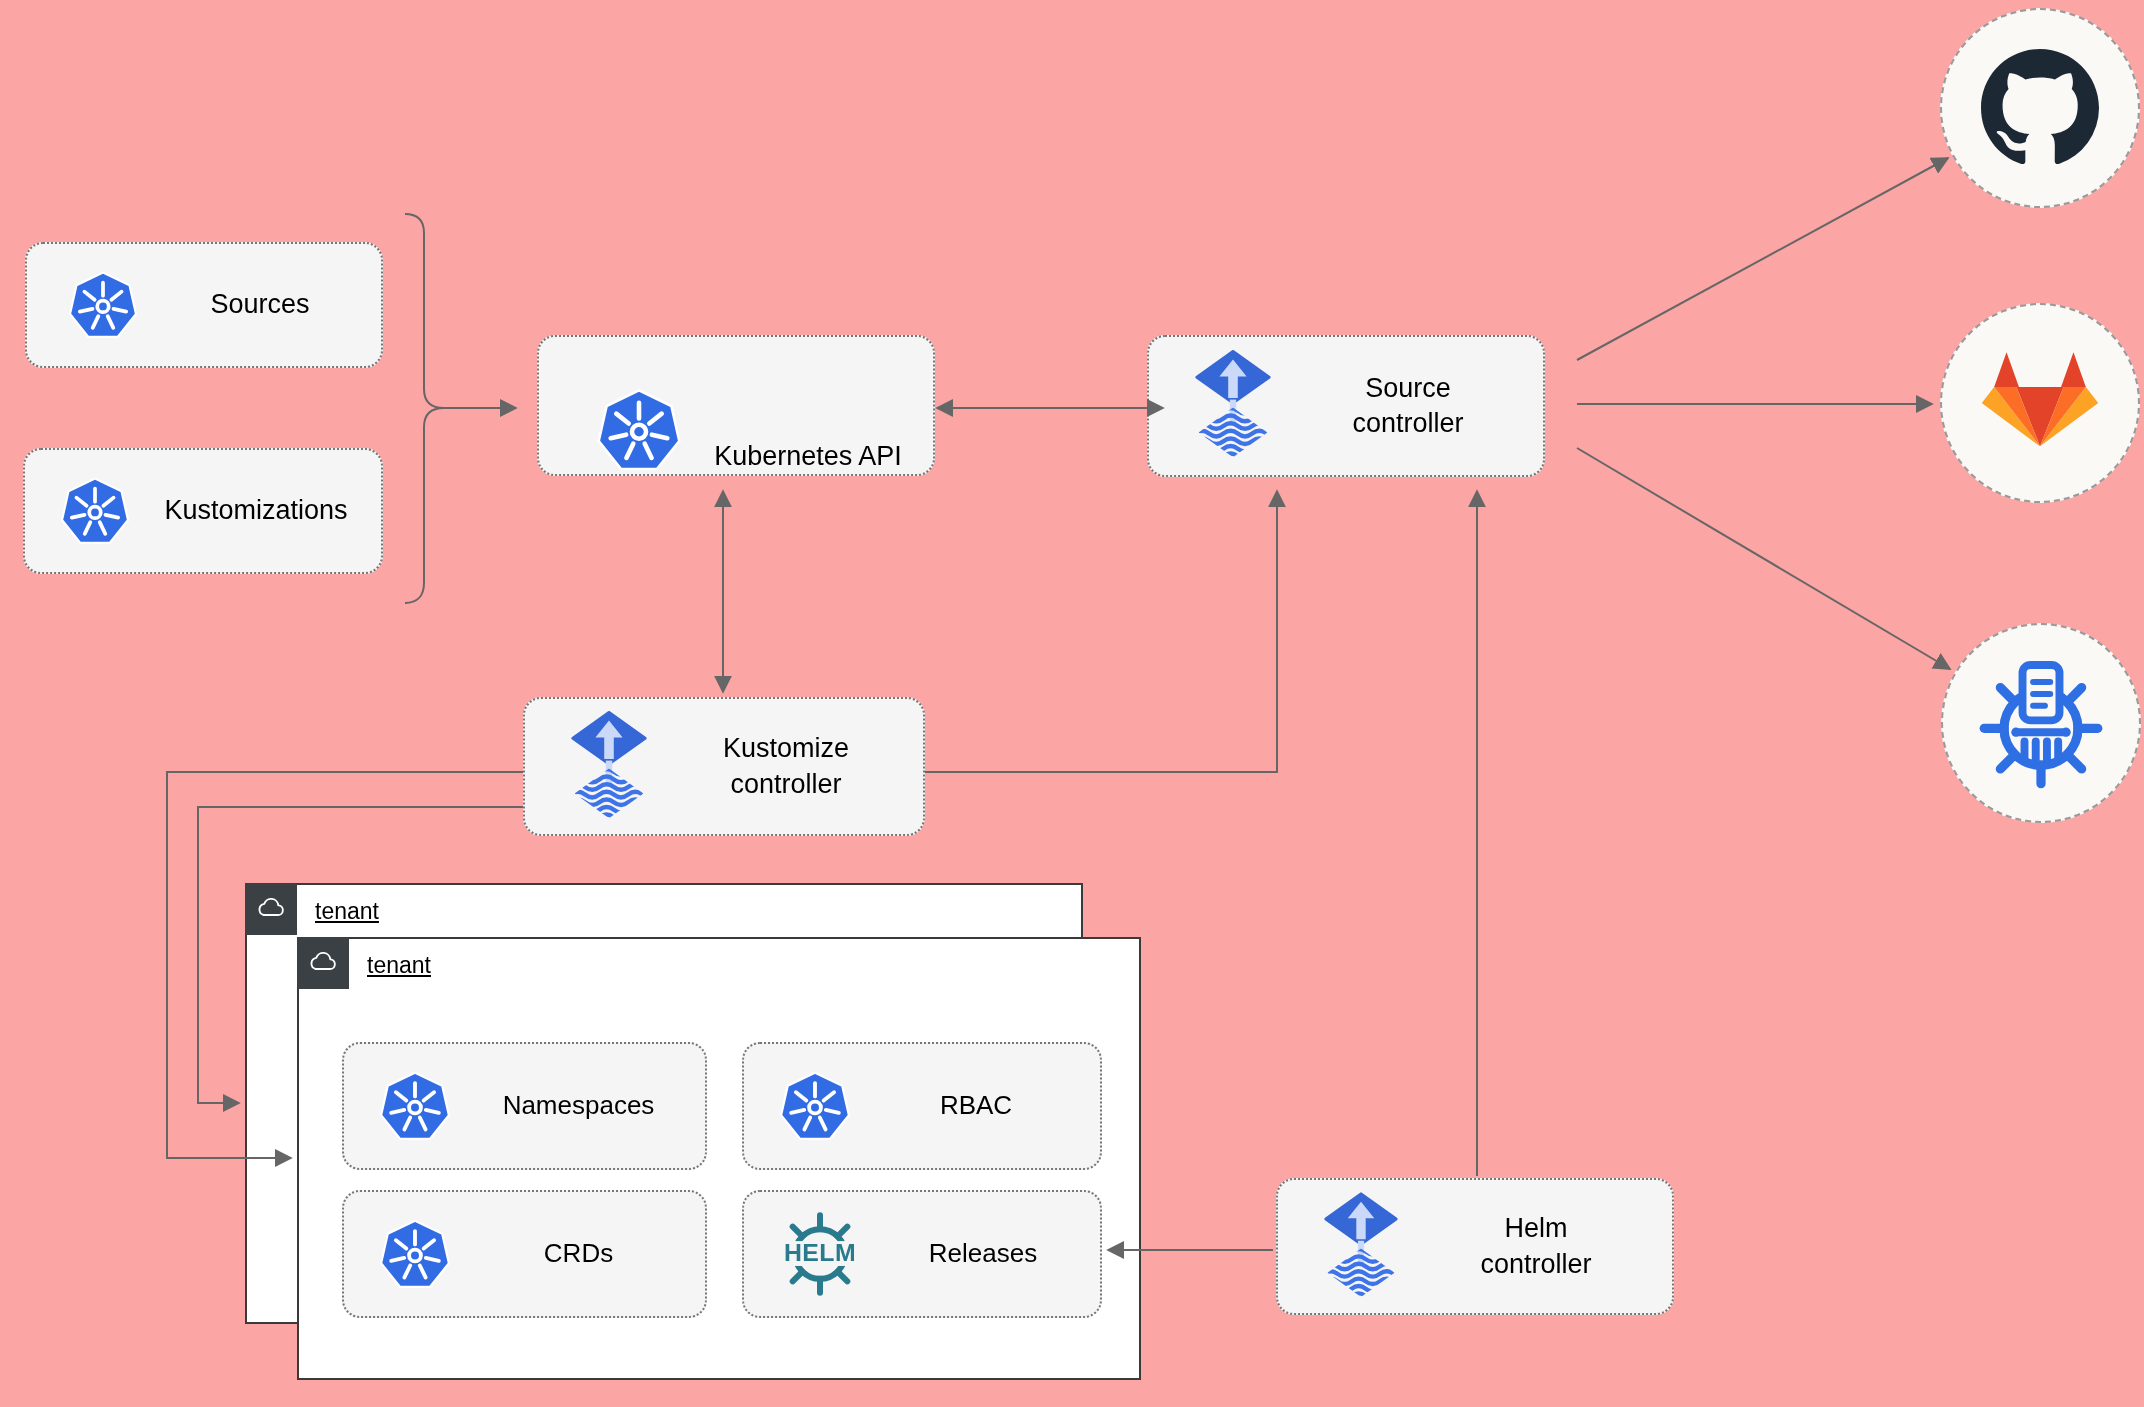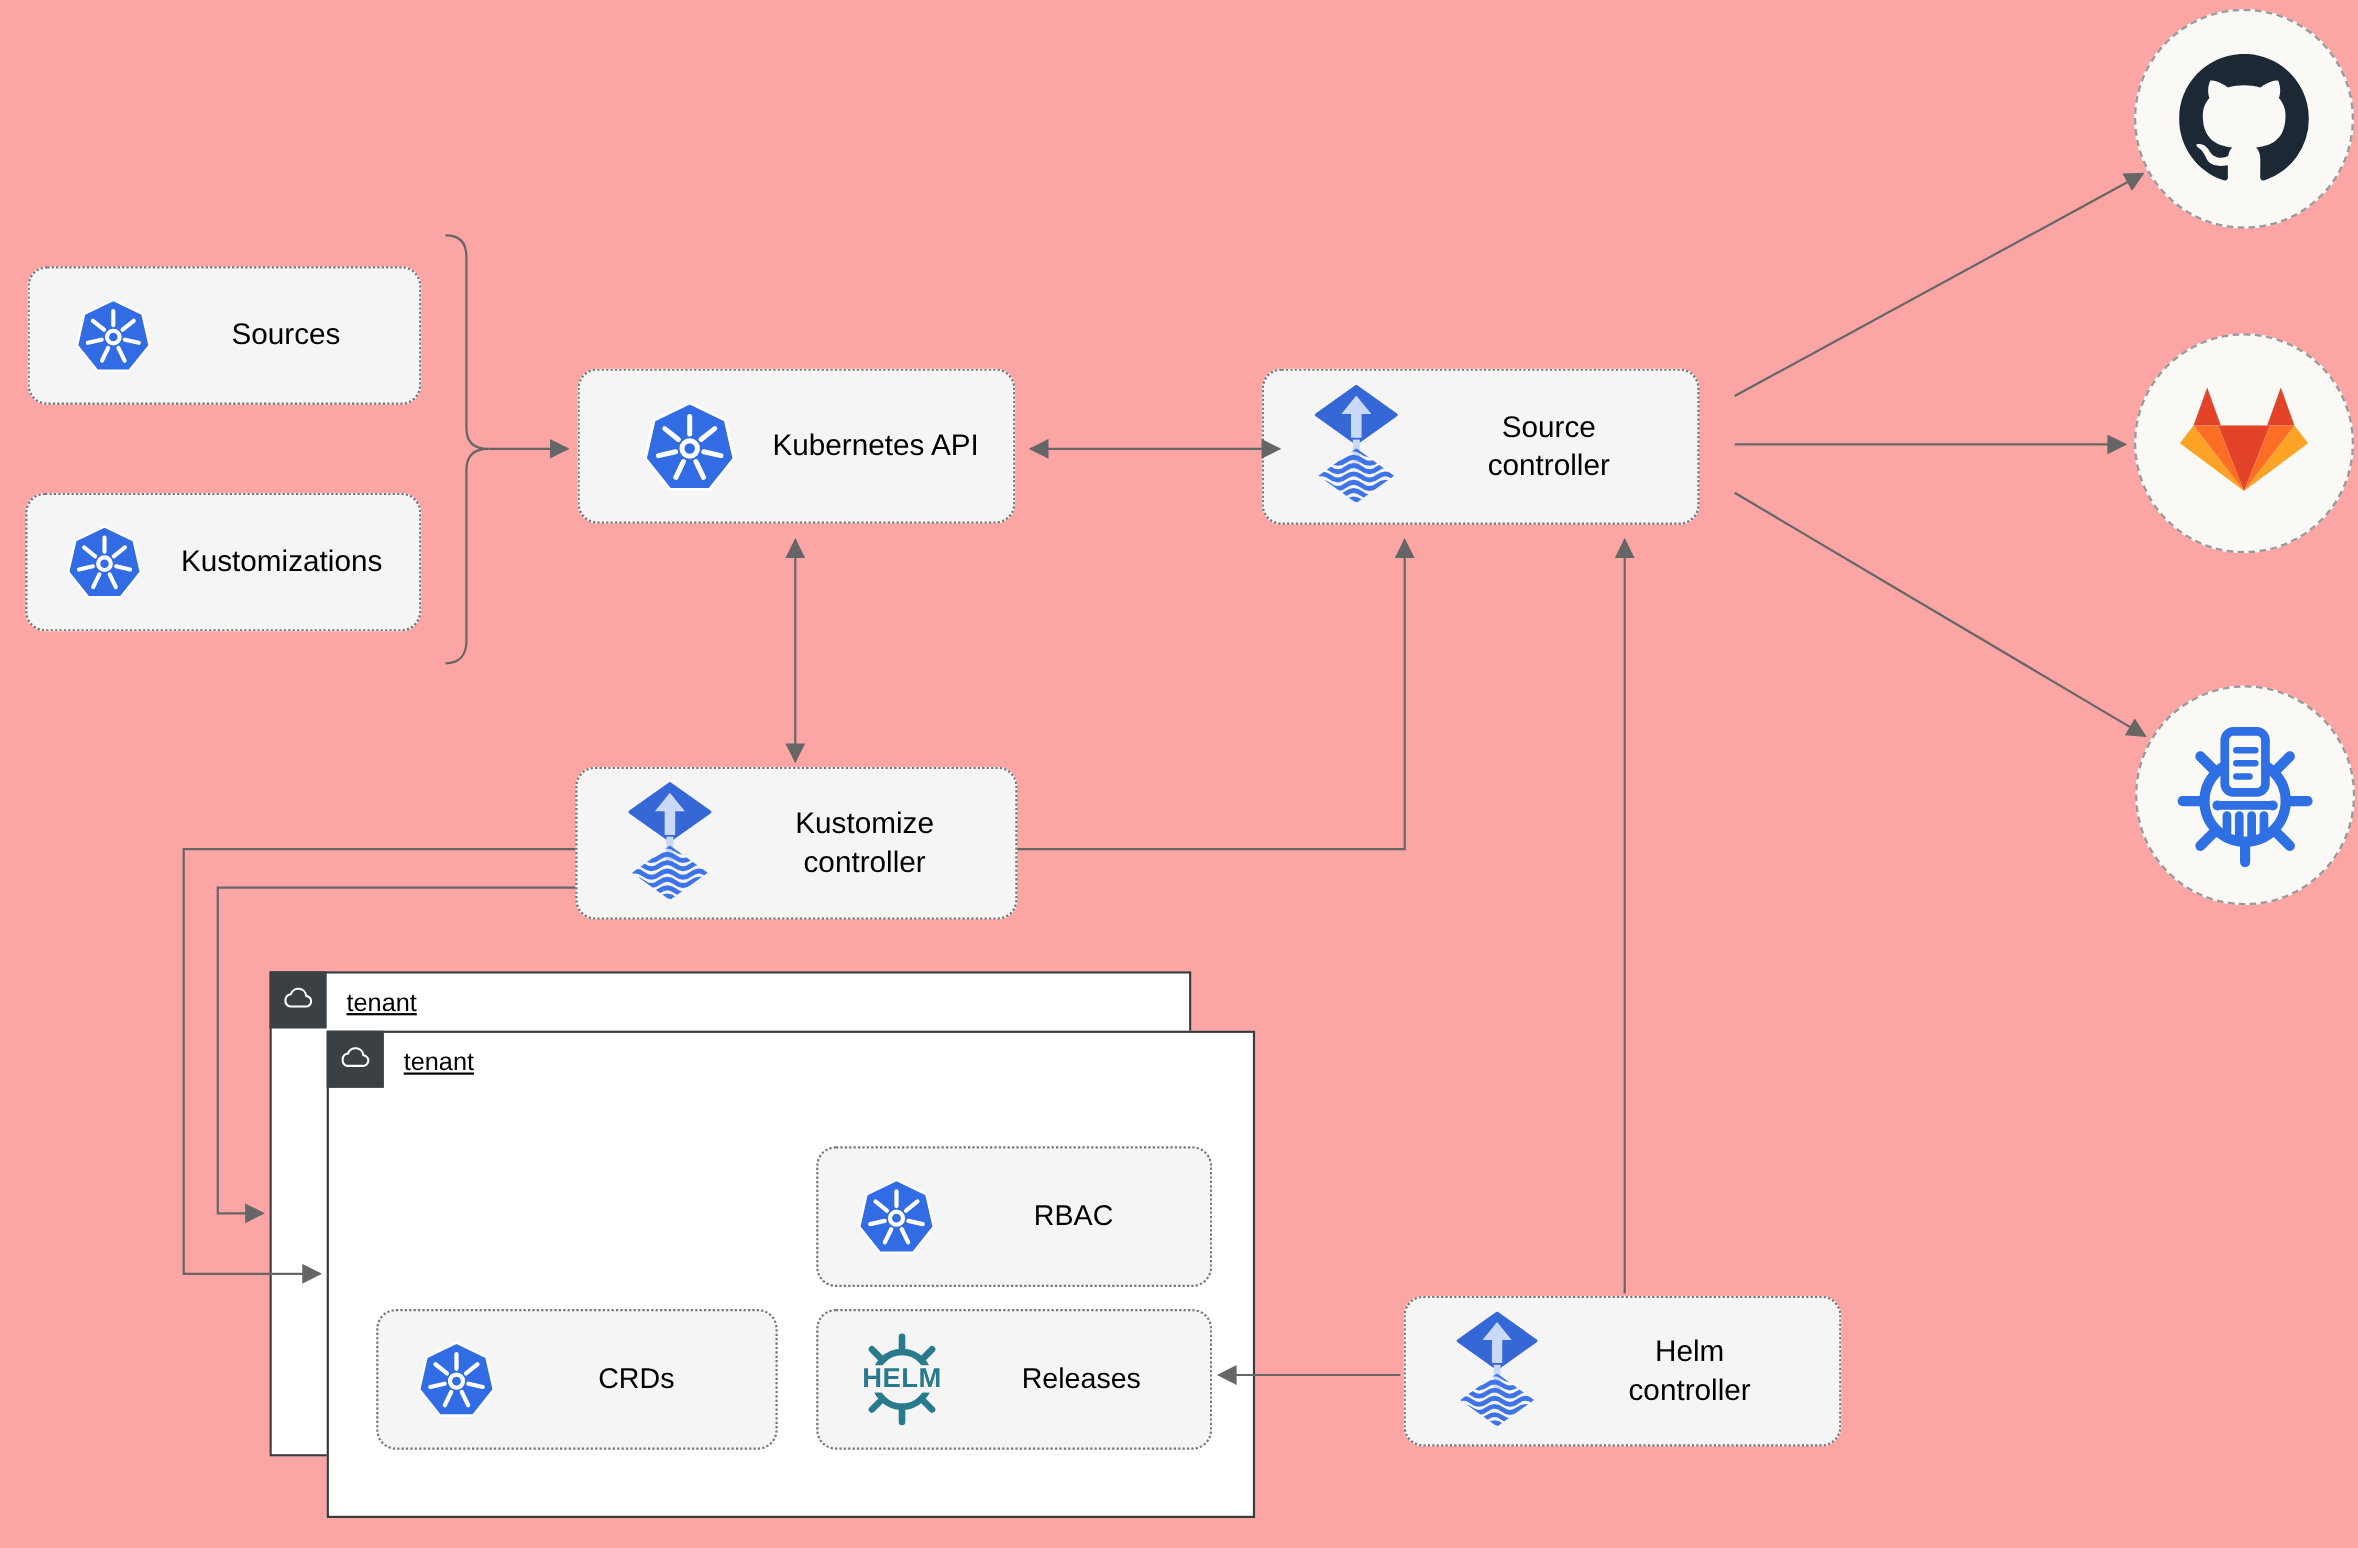--- a/index.html
+++ b/index.html
@@ -80,21 +80,21 @@
 
   <div class="node" style="left:23px;top:448px;width:360px;height:126px;">
     <span class="icon" style="margin-left:34px;">
       <svg width="72" height="72">
           <use href="#sym-k8s"></use>
         </svg>
     </span>
     <span class="text">Kustomizations</span>
   </div>
 
-  <div class="node" style="left:525px;top:335px;width:398px;height:141px;">
+  <div class="node" style="left:537px;top:335px;width:398px;height:141px;align-items:flex-end;">
     <span class="icon" style="margin-left:56px;">
       <svg width="88" height="88">
           <use href="#sym-k8s"></use>
         </svg>
     </span>
     <span class="text">Kubernetes API</span>
   </div>
 
   <div class="node" style="left:1147px;top:335px;width:398px;height:142px;">
     <span class="icon" style="margin-left:44px;">
@@ -142,20 +142,28 @@
   </div>
 
   <div class="tenant" style="left:297px;top:937px;width:844px;height:443px;">
     <div class="tenant-head">
       <svg width="32" height="32">
           <use href="#sym-cloud"></use>
         </svg>
     </div>
     <div class="tenant-label">tenant</div>
 
+    <div class="node" style="left:43px;top:103px;width:365px;height:128px;">
+      <span class="icon" style="margin-left:34px;">
+        <svg width="74" height="74">
+            <use href="#sym-k8s"></use>
+          </svg>
+      </span>
+      <span class="text small">Namespaces</span>
+    </div>
 
     <div class="node" style="left:443px;top:103px;width:360px;height:128px;">
       <span class="icon" style="margin-left:34px;">
         <svg width="74" height="74">
             <use href="#sym-k8s"></use>
           </svg>
       </span>
       <span class="text small">RBAC</span>
     </div>
 

